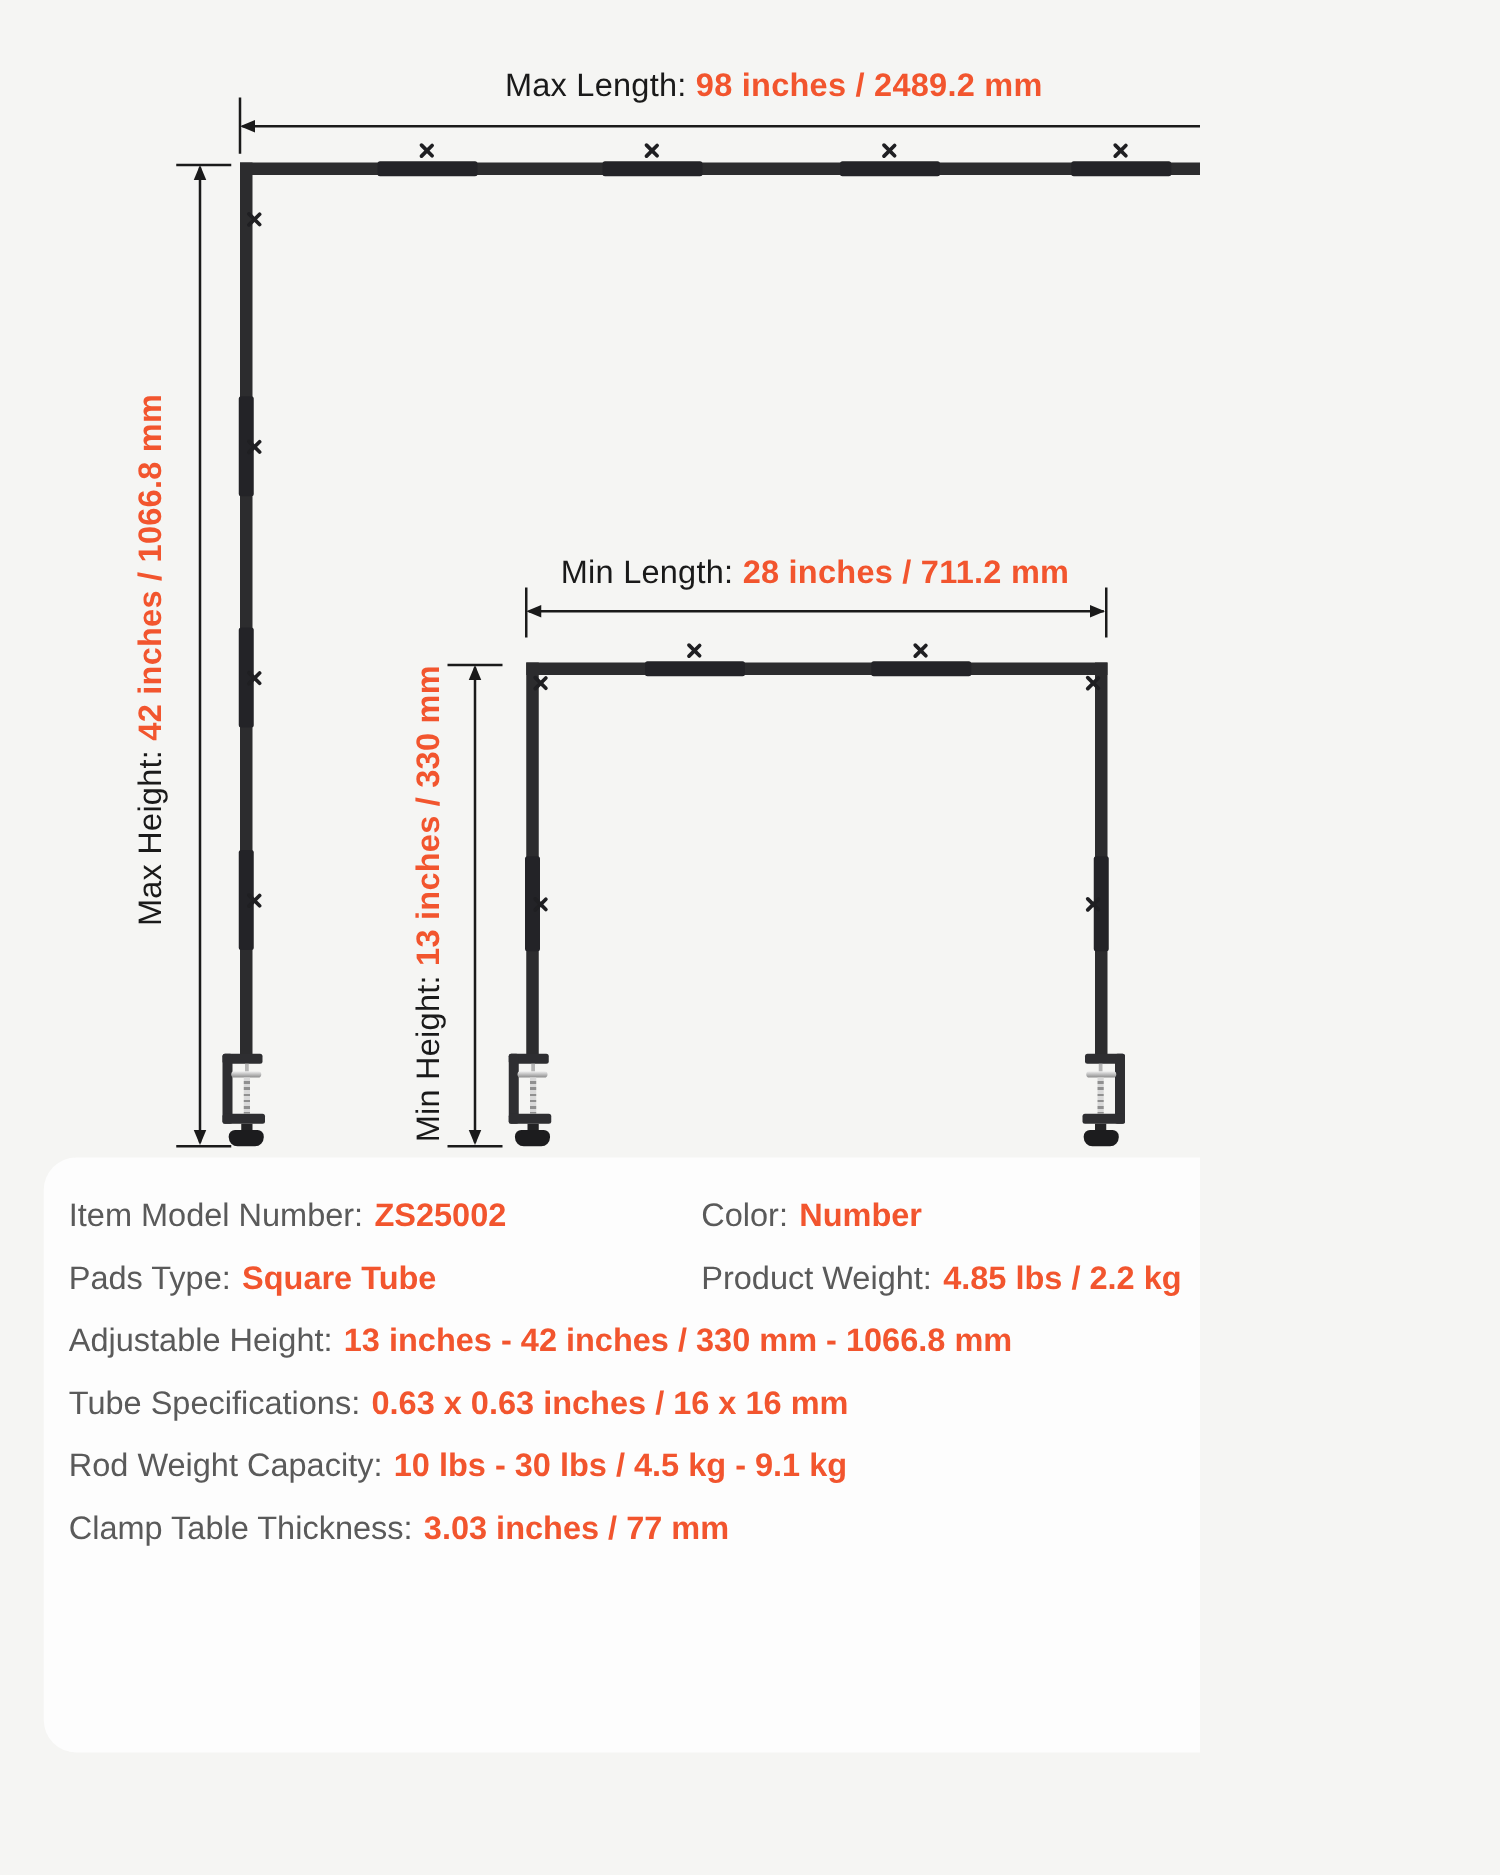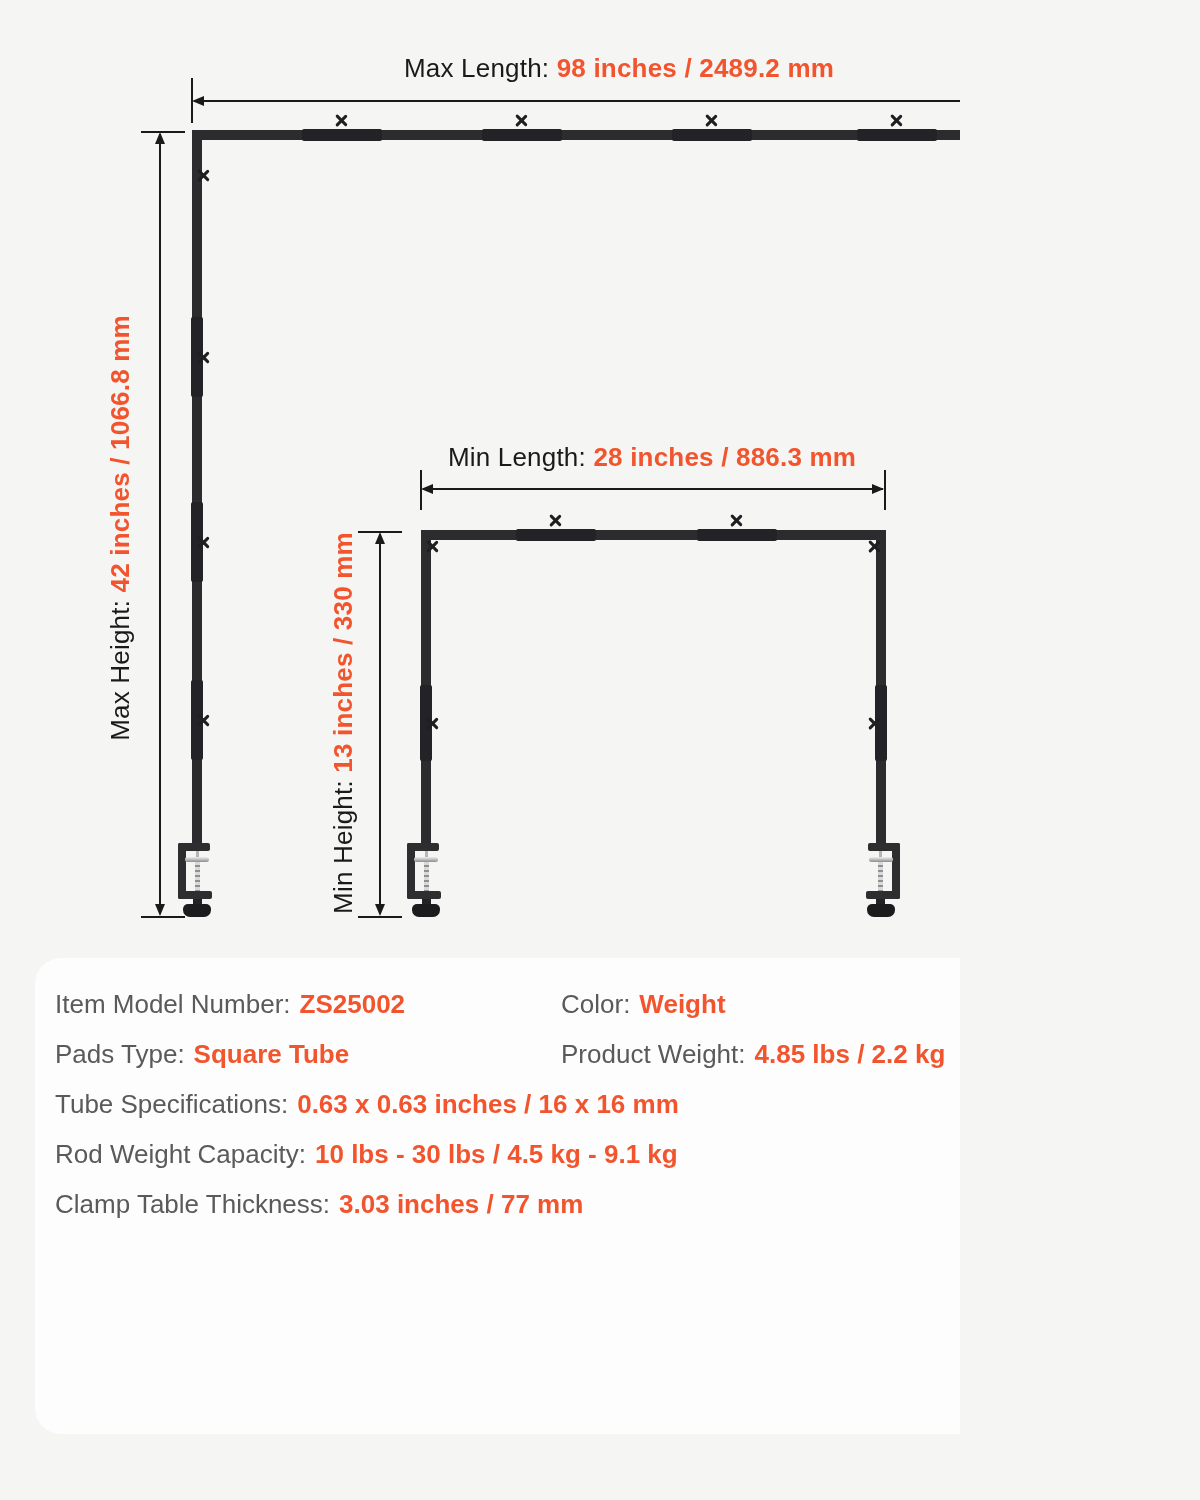--- a/index.html
+++ b/index.html
@@ -58,21 +58,21 @@
   .clamp .c-screwtop{position:absolute;left:18px;top:8px;width:3px;height:8px;background:#b5b5b5;}
   .clamp .c-pad{position:absolute;left:7px;top:14px;width:24px;height:5px;border-radius:3px;
         background:linear-gradient(#efefef,#8d8d8d);}
   .clamp .c-shaft{position:absolute;left:17px;top:19px;width:5px;height:29px;
         background:repeating-linear-gradient(#d9d9d9 0 3px,#909090 3px 5px);}
   .clamp .c-stem{position:absolute;left:15px;top:56px;width:9px;height:6px;background:#232325;}
   .clamp .c-knob{position:absolute;left:5px;top:61px;width:28px;height:13px;background:#1c1c1e;
         border-radius:5px 5px 7px 7px;}
 
   
-  .panel{position:absolute;left:35px;top:958px;width:1130px;height:476px;
+  .panel{position:absolute;left:35px;top:926px;width:1130px;height:476px;
          background:var(--panel-bg);border-radius:26px;box-sizing:border-box;
          padding:21px 20px 0 20px;text-align:right;}
   .spec-row{position:relative;height:50px;display:flex;align-items:center;
             font-size:26px;white-space:nowrap;}
   .spec-pair .lbl{color:var(--spec-gray);font-weight:400;}
   .spec-pair .val{color:var(--accent);font-weight:700;margin-left:9px;}
   .spec-pair.col2{position:absolute;left:506px;top:0;height:50px;display:flex;align-items:center;}
 </style>
 </head>
 <body>
@@ -91,21 +91,21 @@
   <div class="dim">
     <div class="vlabel" style="left:120px;top:528px;"><span>Max Height:</span>&nbsp;<span class="dim-value">42 inches / 1066.8 mm</span></div>
     <div class="tick-h" style="left:141px;top:131px;width:44px;"></div>
     <div class="tick-h" style="left:141px;top:916px;width:44px;"></div>
     <div class="line-v" style="left:159px;top:134px;height:780px;"></div>
     <div class="av u" style="left:155px;top:132px;"></div>
     <div class="av d" style="left:155px;top:904px;"></div>
   </div>
 
   <div class="dim">
-    <div class="hlabel" style="left:652px;top:442px;"><span>Min Length:</span>&nbsp;<span class="dim-value">28 inches / 886.3 mm</span></div>
+    <div class="hlabel" style="left:652px;top:442px;"><span>Min Length:</span>&nbsp;<span class="dim-value">28 inches / 711.2 mm</span></div>
     <div class="tick-v" style="left:420px;top:470px;height:40px;"></div>
     <div class="tick-v" style="left:884px;top:470px;height:40px;"></div>
     <div class="line-h" style="left:423px;top:488px;width:460px;"></div>
     <div class="ah l" style="left:421px;top:484px;"></div>
     <div class="ah r" style="left:872px;top:484px;"></div>
   </div>
 
   <div class="dim">
     <div class="vlabel" style="left:343px;top:723px;"><span>Min Height:</span>&nbsp;<span class="dim-value">13 inches / 330 mm</span></div>
     <div class="tick-h" style="left:358px;top:531px;width:44px;"></div>
@@ -203,31 +203,34 @@
       <div class="c-stem"></div>
       <div class="c-knob"></div>
     </div>
   </div>
 
   <div class="panel">
     <div class="spec-row">
       <span class="spec-pair"><span class="lbl">Item Model Number:</span><span class="val">ZS25002</span></span>
       <span class="spec-pair col2">
           <span class="lbl">Color:</span>
-          <span class="val">Weight</span>
+          <span class="val">Number</span>
         </span>
     </div>
     <div class="spec-row">
       <span class="spec-pair"><span class="lbl">Pads Type:</span><span class="val">Square Tube</span></span>
       <span class="spec-pair col2">
           <span class="lbl">Product Weight:</span>
           <span class="val">4.85 lbs / 2.2 kg</span>
         </span>
     </div>
     <div class="spec-row">
+      <span class="spec-pair"><span class="lbl">Adjustable Height:</span><span class="val">13 inches - 42 inches / 330 mm - 1066.8 mm</span></span>
+    </div>
+    <div class="spec-row">
       <span class="spec-pair"><span class="lbl">Tube Specifications:</span><span class="val">0.63 x 0.63 inches / 16 x 16 mm</span></span>
     </div>
     <div class="spec-row">
       <span class="spec-pair"><span class="lbl">Rod Weight Capacity:</span><span class="val">10 lbs - 30 lbs / 4.5 kg - 9.1 kg</span></span>
     </div>
     <div class="spec-row">
       <span class="spec-pair"><span class="lbl">Clamp Table Thickness:</span><span class="val">3.03 inches / 77 mm</span></span>
     </div>
   </div>
 

